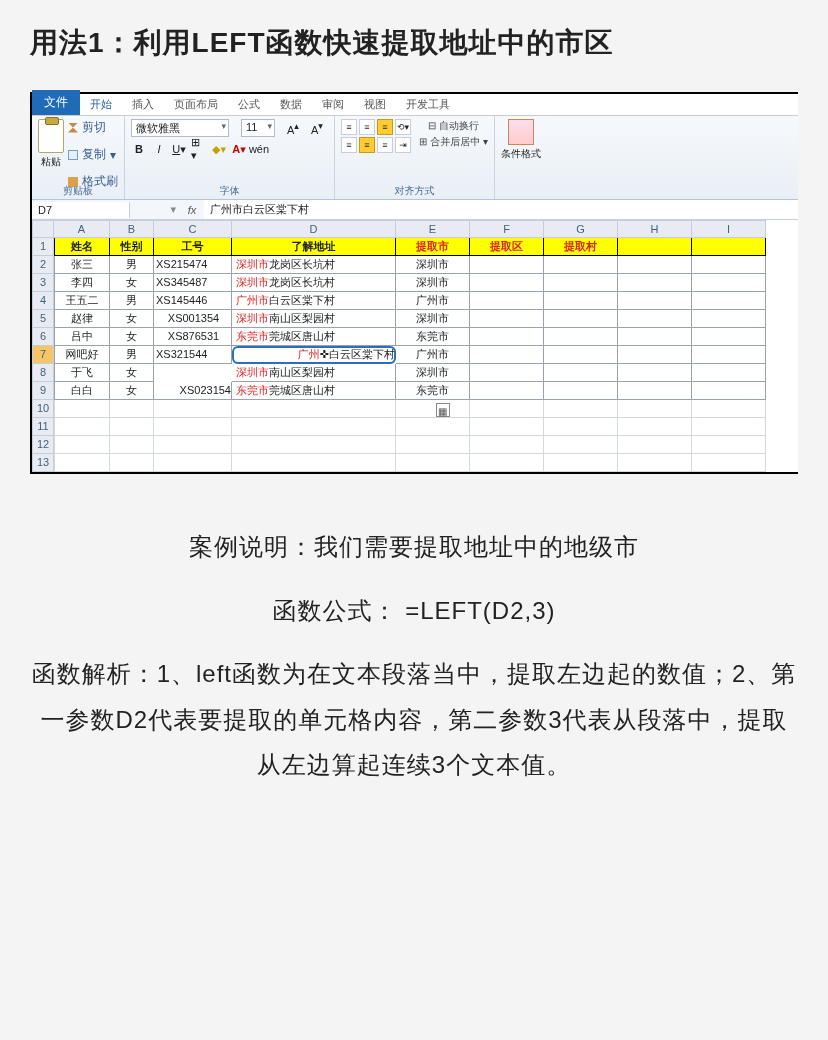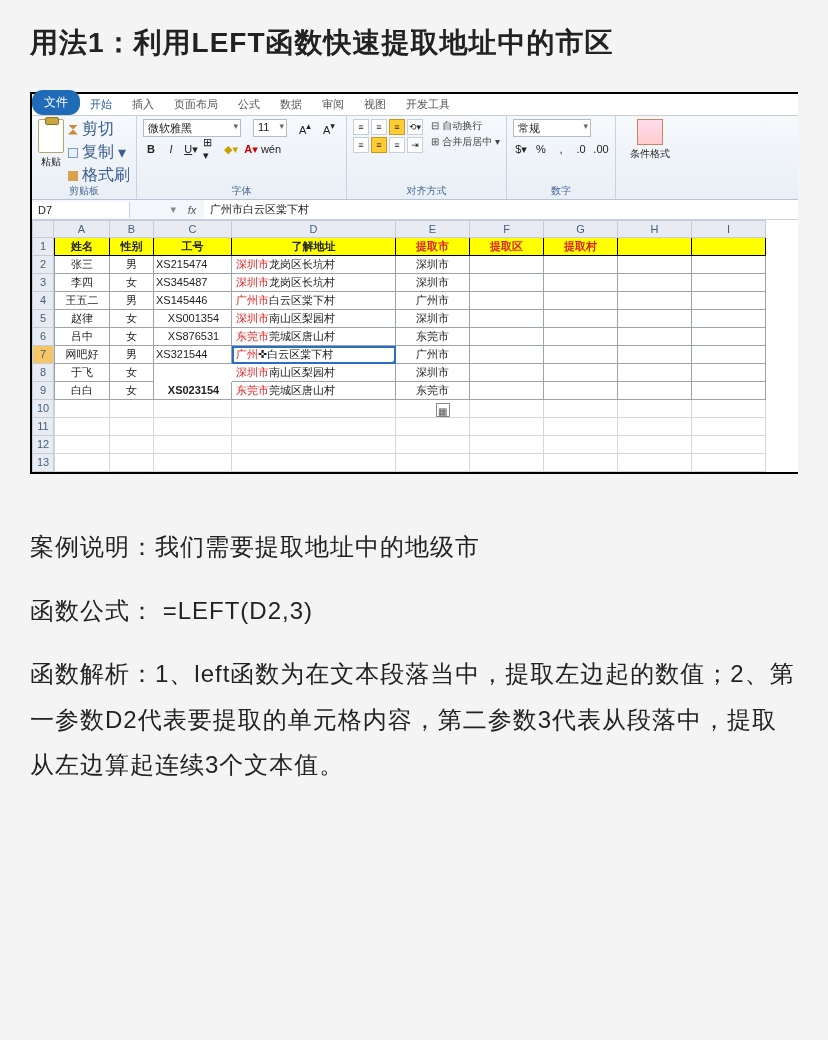--- a/index.html
+++ b/index.html
@@ -28,21 +28,20 @@
     display: flex;
     align-items: flex-end;
     height: 22px;
     background: #fff;
     border-bottom: 1px solid #ccc;
     font-size: 11px;
   }
   .ribbon-tab {
     padding: 3px 10px 3px 10px;
     color: #555;
-    border-radius: 11px;
   }
   .ribbon-tab.file {
     background: #1f6bb8;
     color: #fff;
     padding: 4px 12px;
     font-size: 12px;
   }
   .ribbon-tab.active {
     color: #2a5ea0;
   }
@@ -77,42 +76,42 @@
     width: 26px; height: 34px;
     background: #fff;
     border: 1px solid #b5a56b;
     border-radius: 2px;
     position: relative;
   }
   .paste-icon::before{
     content:""; position:absolute; top:-3px; left:6px; width:12px; height:6px;
     background:#c9a83f; border:1px solid #8a7221; border-radius:2px;
   }
-  .mini-btns { display:flex; flex-direction:column; gap:2px; font-size:16px; color:#3a5d8f;}
+  .mini-btns { display:flex; flex-direction:column; gap:10px; font-size:12px; color:#3a5d8f;}
   .mini-btn { display:flex; align-items:center; gap:4px;}
   .scissors { width:10px; height:10px; background:#c78a3f; clip-path: polygon(0 0, 100% 100%, 0 100%, 100% 0);}
   .copy-ic { width:10px;height:10px;border:1px solid #7a9ccc;background:#e6f0fb;}
   .brush { width:10px;height:10px;background:#d9a24a;}
   .font-top { display:flex; gap:12px; align-items:center;}
   .ddl { border:1px solid #b0bccc; background:#fff; height:18px; font-size:11px; padding:1px 14px 1px 4px; position:relative; }
   .ddl::after{content:"▾"; position:absolute; right:2px; top:1px; font-size:9px; color:#666;}
   .ddl.fontname{width:98px;}
   .ddl.fontsize{width:34px;}
   .aA {font-size:11px;}
   .font-bottom{display:flex; gap:4px; margin-top:4px; align-items:center;}
   .fbtn{width:16px;height:16px;display:flex;align-items:center;justify-content:center;font-size:11px;}
   .align-grid{display:grid;grid-template-columns:repeat(4,16px);grid-auto-rows:16px;gap:2px;}
   .abox{width:16px;height:16px;background:#fff;border:1px solid #c5cfdb;font-size:9px;display:flex;align-items:center;justify-content:center;}
   .abox.hl{background:#ffcc33;border-color:#c79a1f;}
-  .align-right{display:flex;flex-direction:column;gap:2px;font-size:10px;color:#444;margin-left:6px;}
+  .align-right{display:flex;flex-direction:column;gap:2px;font-size:10px;color:#444;margin-left:6px;align-items:center;}
   .align-wrap{display:flex;gap:2px;align-items:flex-start;}
   .numfmt{display:flex;flex-direction:column;gap:4px;}
   .ddl.num{width:78px;}
   .numrow{display:flex;gap:4px;}
-  .cfmt{display:flex;flex-direction:column;align-items:center;gap:2px;font-size:10px;margin-left:8px;}
+  .cfmt{display:flex;flex-direction:column;align-items:center;gap:2px;font-size:10px;}
   .cfmt-ic{width:26px;height:26px;border:1px solid #c7865b;background:linear-gradient(#fde,#fcc);}
   
   .fbar{display:flex;align-items:center;height:20px;border-bottom:1px solid #c8d0dc;font-size:11px;background:#f3f6fa;}
   .namebox{width:98px;padding:2px 6px;border-right:1px solid #c8d0dc;background:#fff;}
   .fx{width:24px;text-align:center;font-style:italic;color:#555;}
   .fcontent{flex:1;padding:2px 6px;background:#fff;}
   
   .sheet{display:flex;font-size:11px;}
   .rowhdrs{display:flex;flex-direction:column;}
   .corner{width:22px;height:18px;background:#e8ecf2;border:1px solid #c4cdd9;}
@@ -129,21 +128,21 @@
   .hdr-row .cell{background:#ffff00;font-weight:bold;border-color:#000;}
   .hdr-row .red{color:#d22;}
   .addr-prefix{color:#d22;}
   .empty .cell{border:1px solid #d3d8df;border-left:none;border-top:none;background:#fff;}
   .empty .cell.first{border-left:1px solid #d3d8df;}
   .selcell{outline:2px solid #2a6fbf; outline-offset:-2px; position:relative;}
   .fillh{position:absolute;right:-3px;bottom:-3px;width:5px;height:5px;background:#2a6fbf;}
   .autofill-ic{width:14px;height:14px;border:1px solid #8a8a8a;background:#fff;position:relative;margin-left:2px;margin-top:2px;display:inline-block;}
   .autofill-ic::after{content:"▦";font-size:10px;position:absolute;left:1px;top:-1px;color:#555;}
   
-  .para{font-size:24px;line-height:1.9;margin-top:18px;letter-spacing:1px;color:#222;}
+  .para{font-size:24px;line-height:1.9;margin-top:18px;letter-spacing:1px;color:#222;text-align:center;}
 </style>
 </head>
 <body>
 
 <h1>用法1：利用LEFT函数快速提取地址中的市区</h1>
 
 <div class="shot">
 
   <div class="ribbon-tabs">
     <div class="ribbon-tab file">文件</div>
@@ -217,33 +216,20 @@
           <div class="abox">⇥</div>
         </div>
         <div class="align-right">
           <div>⊟ <span>自动换行</span></div>
           <div>⊞ <span>合并后居中</span> ▾</div>
         </div>
       </div>
       <div class="grp-label">对齐方式</div>
     </div>
 
-    <div class="grp">
-      <div class="numfmt">
-        <div class="ddl num">常规</div>
-        <div class="numrow">
-          <span class="fbtn">$▾</span>
-          <span class="fbtn">%</span>
-          <span class="fbtn">,</span>
-          <span class="fbtn">.0</span>
-          <span class="fbtn">.00</span>
-        </div>
-      </div>
-      <div class="grp-label">数字</div>
-    </div>
 
     <div class="grp" style="border-right:none">
       <div class="cfmt">
         <div class="cfmt-ic"></div>
         <span>条件格式</span>
       </div>
       <div class="grp-label"></div>
     </div>
   </div>
 
@@ -351,42 +337,42 @@
             <div class="cell cE">东莞市</div>
             <div class="cell cF"></div>
             <div class="cell cG"></div>
             <div class="cell cH"></div>
             <div class="cell cI"></div>
           </div>
           <div class="gr">
             <div class="cell cA first">网吧好</div>
             <div class="cell cB">男</div>
             <div class="cell cC" style="text-align: left; padding-left: 2px;">XS321544</div>
-            <div class="cell cD selcell" style="text-align: left; padding-left: 4px;"><span class="addr-prefix">广州</span><span>✜</span><span>白云区棠下村</span><span class="fillh"></span></div>
+            <div class="cell cD selcell" style="text-align: right; padding-left: 12px; border-radius: 6px;"><span class="addr-prefix">广州</span><span>✜</span><span>白云区棠下村</span><span class="fillh"></span></div>
             <div class="cell cE">广州市</div>
             <div class="cell cF"></div>
             <div class="cell cG"></div>
             <div class="cell cH"></div>
             <div class="cell cI"></div>
           </div>
           <div class="gr">
             <div class="cell cA first">于飞</div>
             <div class="cell cB">女</div>
             <div class="cell cC" style="text-align: center; padding-left: 2px; margin-top: 37px;">XS321444</div>
             <div class="cell cD" style="text-align: left; padding-left: 4px;"><span class="addr-prefix">深圳市</span><span>南山区梨园村</span></div>
             <div class="cell cE">深圳市</div>
             <div class="cell cF"></div>
             <div class="cell cG"></div>
             <div class="cell cH"></div>
             <div class="cell cI"></div>
           </div>
           <div class="gr">
             <div class="cell cA first">白白</div>
             <div class="cell cB">女</div>
-            <div class="cell cC" style="text-align: center; padding-left: 2px; font-weight: bold;">XS023154</div>
+            <div class="cell cC" style="text-align: right; padding-left: 2px;">XS023154</div>
             <div class="cell cD" style="text-align: left; padding-left: 4px;"><span class="addr-prefix">东莞市</span><span>莞城区唐山村</span></div>
             <div class="cell cE">东莞市</div>
             <div class="cell cF"></div>
             <div class="cell cG"></div>
             <div class="cell cH"></div>
             <div class="cell cI"></div>
           </div>
         </div>
       <div class="gridrows" id="emptyrows">
           <div class="gr empty">

